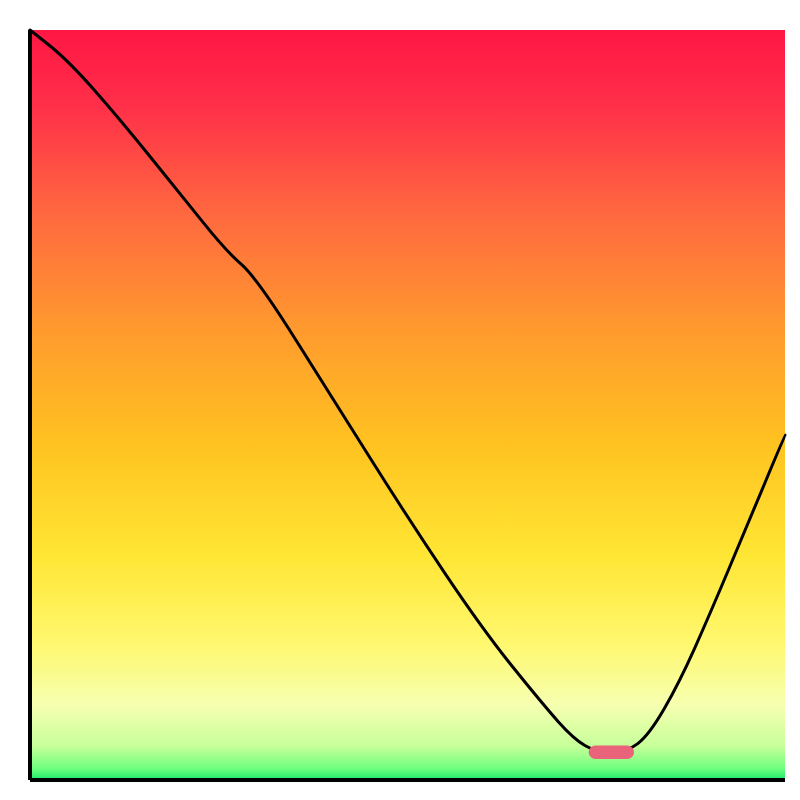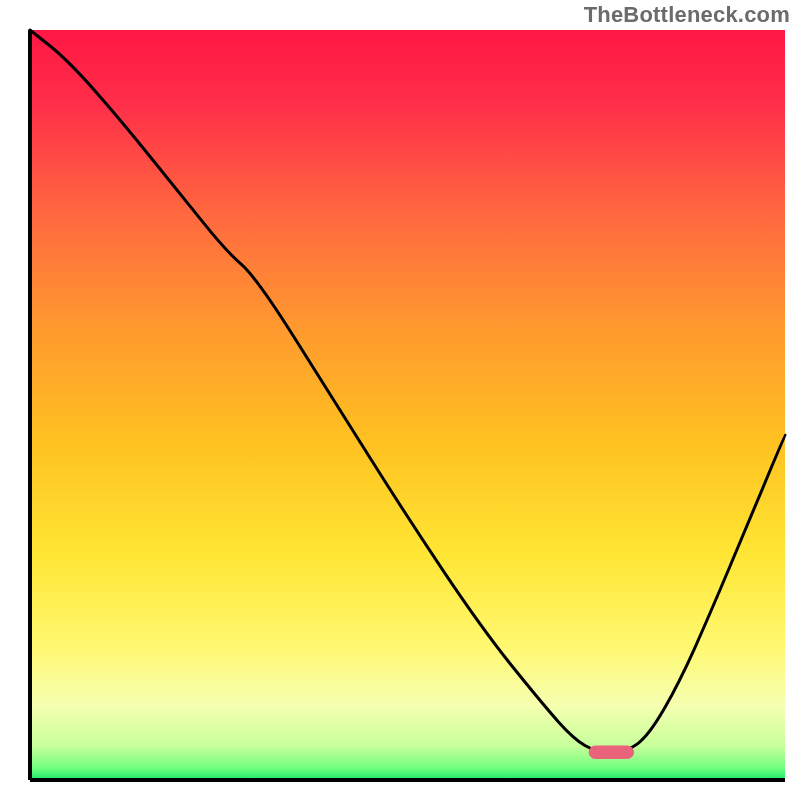--- a/index.html
+++ b/index.html
@@ -55,14 +55,13 @@
     <rect id="plot-rect" x="30" y="30" width="755" height="750" fill="url(#bg-grad)"></rect>
 
     <line id="axis-y" x1="30" y1="30" x2="30" y2="780" stroke="#000000" stroke-width="4"></line>
     <line id="axis-x" x1="30" y1="780" x2="785" y2="780" stroke="#000000" stroke-width="4"></line>
 
     <path id="curve" fill="none" d="M 30.0 30.0 Q 30.0 30.0 48.9 45.0 Q 67.8 60.0 94.2 90.0 Q 120.6 120.0 150.8 157.5 Q 181.0 195.0 203.7 223.1 Q 226.3 251.3 241.4 264.4 Q 256.5 277.5 294.3 337.5 Q 332.0 397.5 369.8 457.5 Q 407.5 517.5 445.3 573.8 Q 483.0 630.0 513.2 667.5 Q 543.4 705.0 558.5 721.9 Q 573.6 738.8 584.9 745.5 Q 596.3 752.3 611.4 752.3 Q 626.5 752.3 637.8 743.6 Q 649.1 735.0 664.2 708.8 Q 679.3 682.5 694.4 648.8 Q 709.5 615.0 728.4 570.0 Q 747.3 525.0 766.1 480.0 T 785.0 435.0" stroke="#000000" stroke-width="3" stroke-linecap="round" stroke-linejoin="round"></path>
 
     <rect id="min-marker" x="588.7" y="745.5" width="45.299999999999955" height="13.500000000000002" rx="6.750000000000001" ry="6.750000000000001" fill="#e9637a"></rect>
   </svg>
 
-  <div class="watermark">TheBottleneck.com</div>
 </div>
 
 </body></html>

